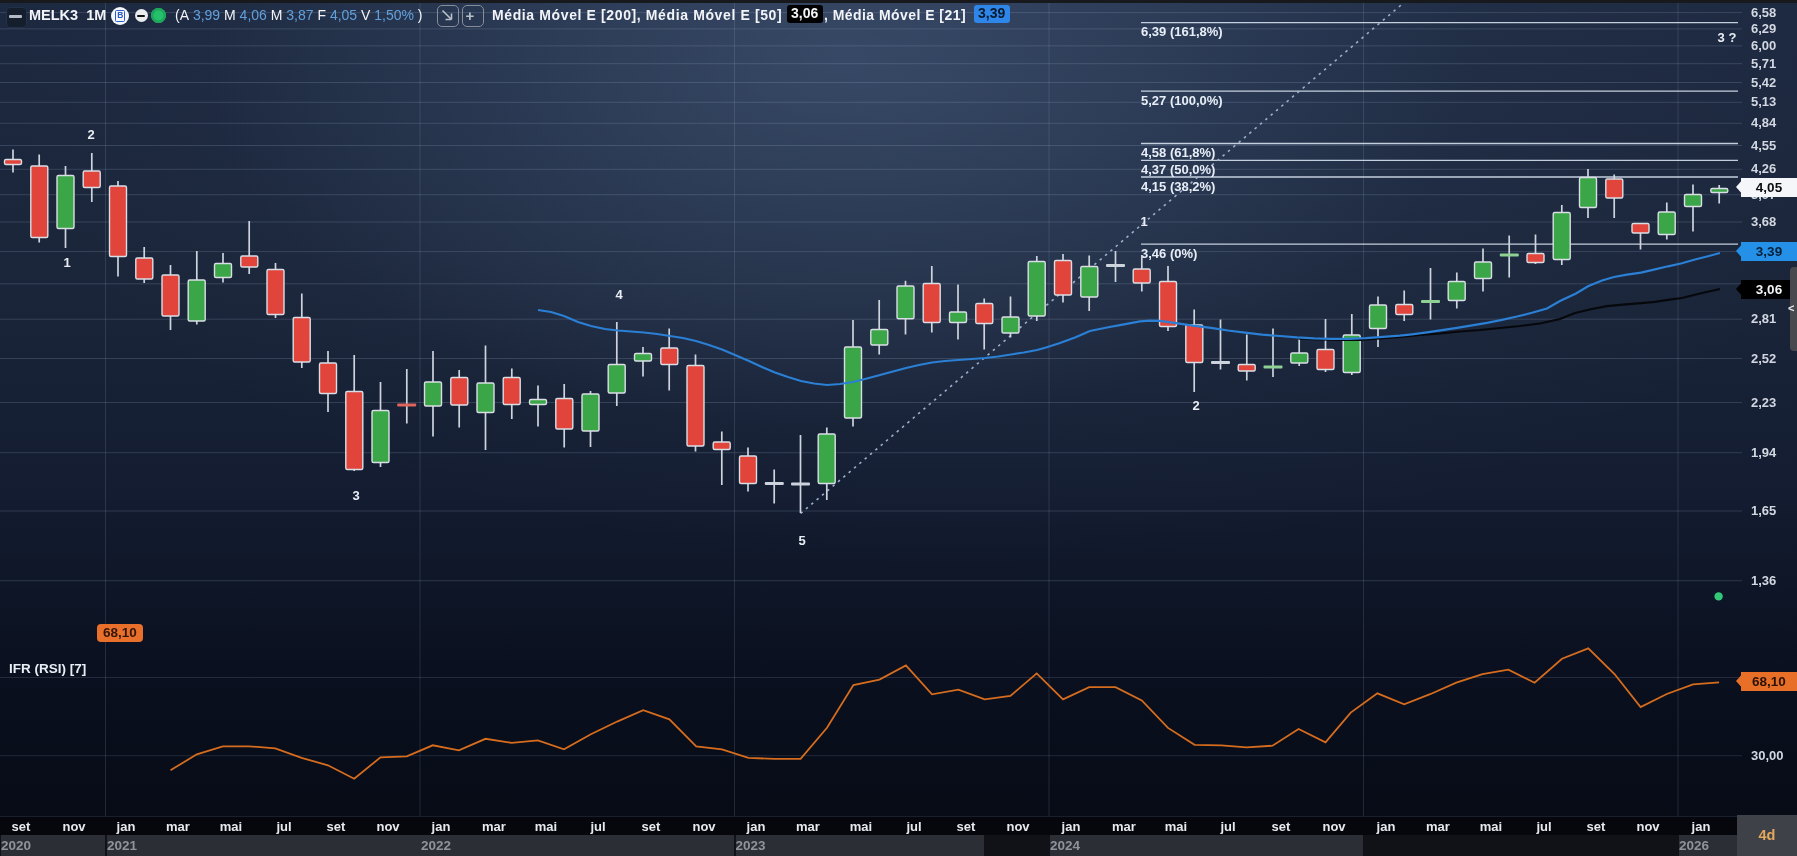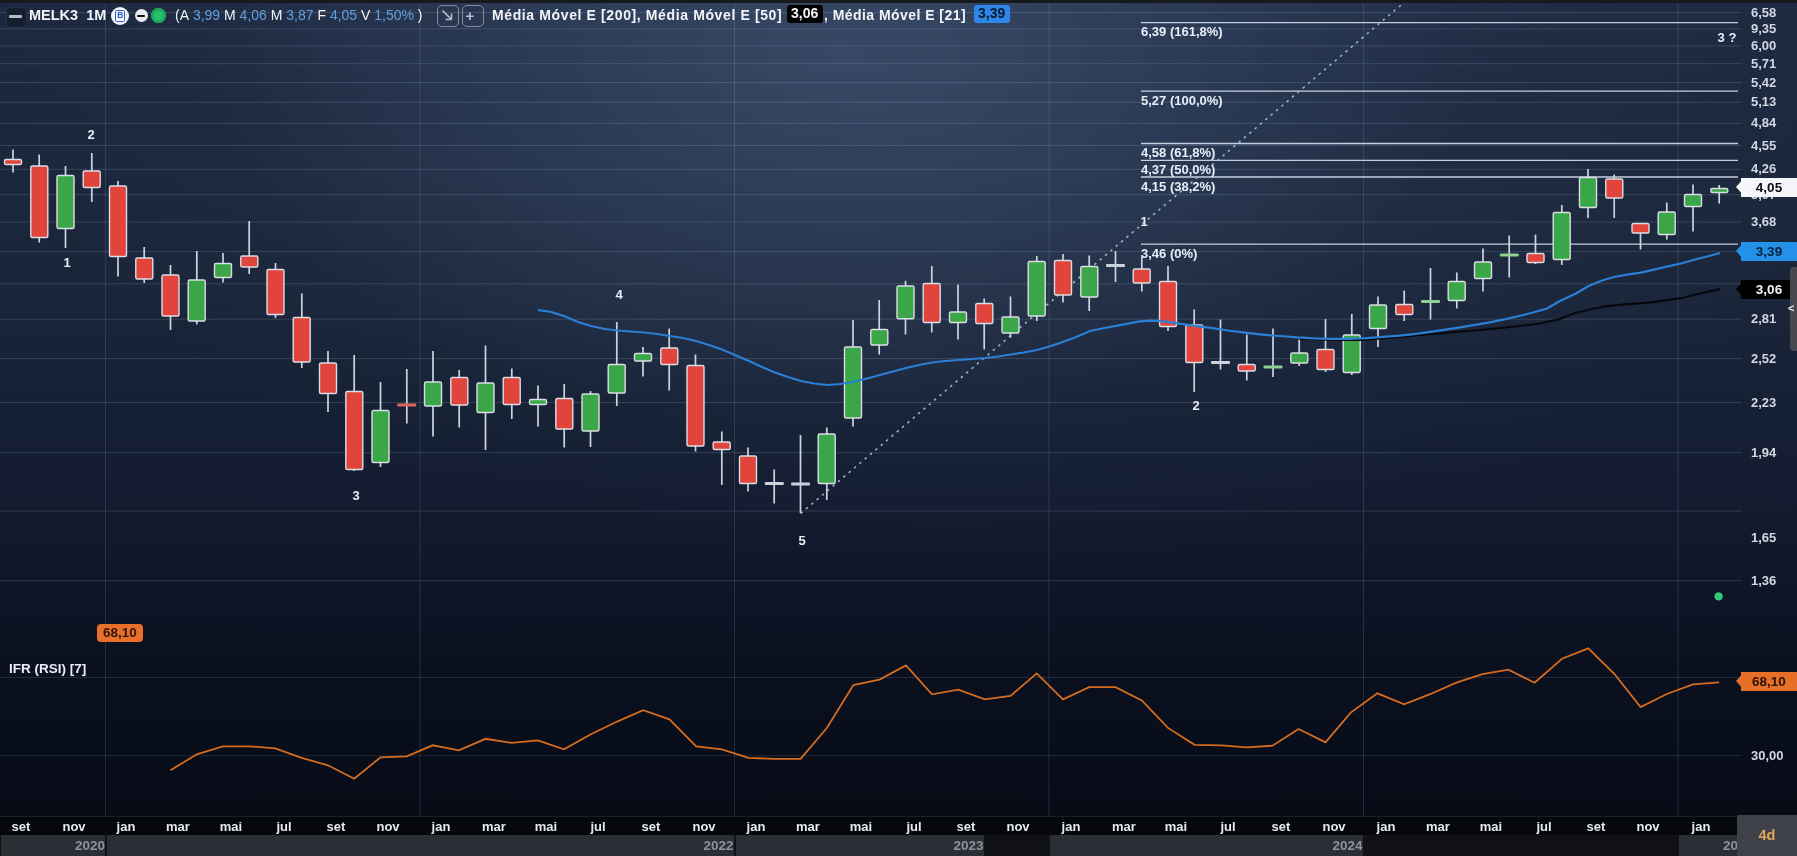--- a/index.html
+++ b/index.html
@@ -4,21 +4,21 @@
 #page{position:relative;width:1797px;height:856px;overflow:hidden;font-family:"Liberation Sans",sans-serif;
  background:
  radial-gradient(ellipse 880px 510px at 840px 60px, rgba(92,116,152,0.33), rgba(90,117,162,0) 72%),
  radial-gradient(ellipse 1250px 650px at 950px 80px, rgba(80,105,148,0.18), rgba(80,105,148,0) 75%),
  linear-gradient(180deg,#1d2940 0%,#1a2539 35%,#131c30 58%,#0a101f 78%,#060a14 100%);}
 .abs{position:absolute;}
 .tag{position:absolute;left:1741px;width:56px;height:19px;line-height:19px;font-size:13.5px;font-weight:bold;text-align:center;}
 .arrow{position:absolute;width:0;height:0;border-top:9.5px solid transparent;border-bottom:9.5px solid transparent;}
 .axlbl{position:absolute;left:1751px;font-size:13px;font-weight:600;color:#d2d7e1;}
 .mon{position:absolute;top:819px;font-size:13px;font-weight:bold;color:#e6e9ee;}
-.yr{position:absolute;top:834.5px;height:21.5px;background:#2b2e35;color:#8f939b;font-size:13.5px;font-weight:bold;text-align:right;line-height:21px;}
+.yr{position:absolute;top:834.5px;height:21.5px;background:#2b2e35;color:#8f939b;font-size:13.5px;font-weight:bold;text-align:left;line-height:21px;}
 </style></head><body>
 <div id="page">
 <svg width="1797" height="856" viewBox="0 0 1797 856" style="position:absolute;top:0;left:0">
 <line x1="0" y1="12.6" x2="1742" y2="12.6" stroke="rgba(165,185,215,0.20)" stroke-width="1"></line>
 <line x1="0" y1="28.9" x2="1742" y2="28.9" stroke="rgba(165,185,215,0.20)" stroke-width="1"></line>
 <line x1="0" y1="45.9" x2="1742" y2="45.9" stroke="rgba(165,185,215,0.20)" stroke-width="1"></line>
 <line x1="0" y1="63.7" x2="1742" y2="63.7" stroke="rgba(165,185,215,0.20)" stroke-width="1"></line>
 <line x1="0" y1="82.5" x2="1742" y2="82.5" stroke="rgba(165,185,215,0.20)" stroke-width="1"></line>
 <line x1="0" y1="102.3" x2="1742" y2="102.3" stroke="rgba(165,185,215,0.20)" stroke-width="1"></line>
 <line x1="0" y1="123.3" x2="1742" y2="123.3" stroke="rgba(165,185,215,0.20)" stroke-width="1"></line>
@@ -239,35 +239,35 @@
 <div class="mon" style="left:1634px;width:28px;text-align:center">nov</div>
 <div class="mon" style="left:1687px;width:28px;text-align:center">jan</div>
 <div class="yr" style="left:1.0px;width:104.0px">2020</div>
 <div class="yr" style="left:107.0px;width:376px">2021</div>
 <div class="yr" style="left:421.0px;width:312.5px">2022</div>
 <div class="yr" style="left:735.5px;width:248px">2023</div>
 <div class="yr" style="left:1050.0px;width:312.5px">2024</div>
 <div class="yr" style="left:1679.0px;width:74px">2026</div>
 <div class="abs" style="left:1737px;top:815px;width:60px;height:41px;background:#3e4147;color:#e2a85e;font-size:14.5px;font-weight:bold;text-align:center;line-height:41px">4d</div>
 <div class="axlbl" style="top:4.6px">6,58</div>
-<div class="axlbl" style="top:20.9px">9,35</div>
+<div class="axlbl" style="top:20.9px">6,29</div>
 <div class="axlbl" style="top:37.9px">6,00</div>
 <div class="axlbl" style="top:55.7px">5,71</div>
 <div class="axlbl" style="top:74.5px">5,42</div>
 <div class="axlbl" style="top:94.3px">5,13</div>
 <div class="axlbl" style="top:115.3px">4,84</div>
 <div class="axlbl" style="top:137.5px">4,55</div>
 <div class="axlbl" style="top:161.3px">4,26</div>
 <div class="axlbl" style="top:186.7px">3,97</div>
 <div class="axlbl" style="top:214.0px">3,68</div>
 <div class="axlbl" style="top:311.2px">2,81</div>
 <div class="axlbl" style="top:350.5px">2,52</div>
 <div class="axlbl" style="top:394.5px">2,23</div>
 <div class="axlbl" style="top:444.7px">1,94</div>
-<div class="axlbl" style="top:530px">1,65</div>
+<div class="axlbl" style="top:503.0px">1,65</div>
 <div class="axlbl" style="top:572.7px">1,36</div>
 <div class="axlbl" style="top:748.3px">30,00</div>
 <div class="arrow" style="left:1735.5px;top:178.3px;border-right:8px solid #f4f6f9"></div>
     <div class="tag" style="top:178.3px;background:#f4f6f9;color:#0c0d10">4,05</div>
 <div class="arrow" style="left:1735.5px;top:242.0px;border-right:8px solid #2590e8"></div>
     <div class="tag" style="top:242.0px;background:#2590e8;color:#072036">3,39</div>
 <div class="arrow" style="left:1735.5px;top:280.0px;border-right:8px solid #000000"></div>
     <div class="tag" style="top:280.0px;background:#000000;color:#f3f4f6">3,06</div>
 <div class="arrow" style="left:1735.5px;top:672.2px;border-right:8px solid #e86f28"></div>
     <div class="tag" style="top:672.2px;background:#e86f28;color:#2a1202">68,10</div>

